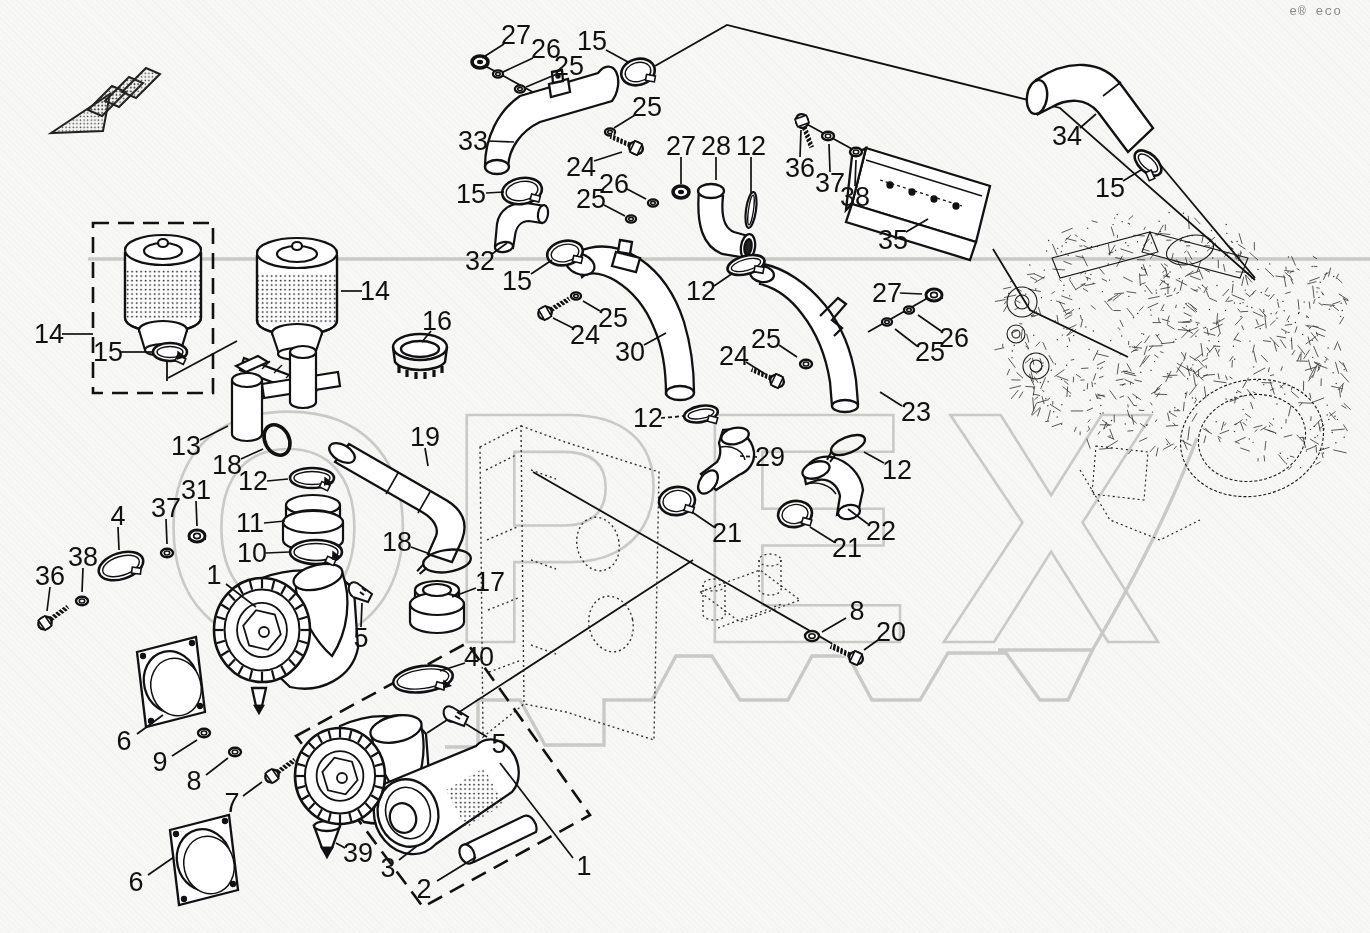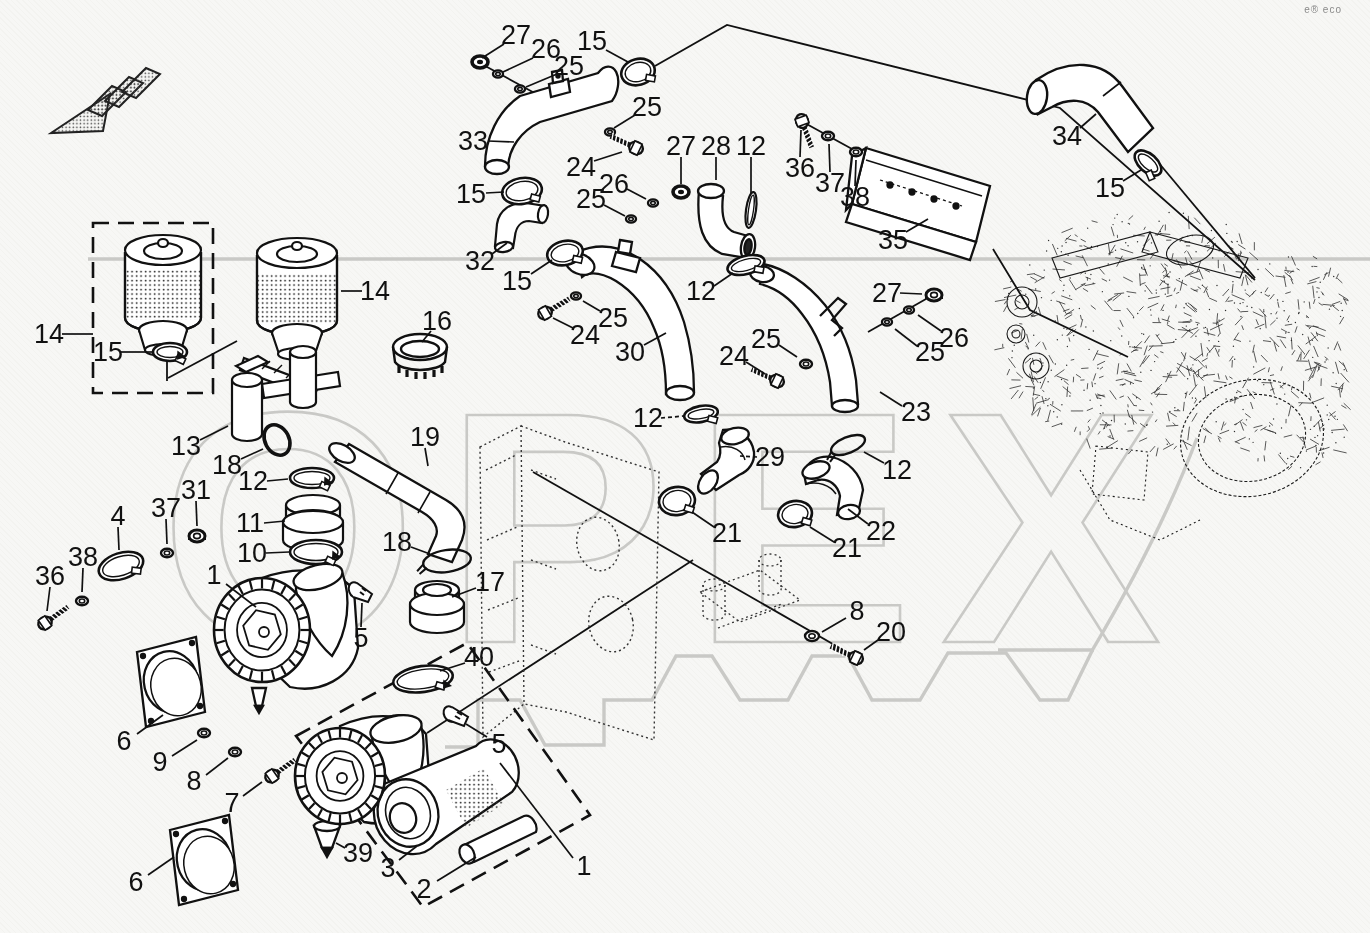--- a/index.html
+++ b/index.html
@@ -4,22 +4,22 @@
 <style>
   html,body{margin:0;padding:0;}
   body{
     width:1370px;height:933px;overflow:hidden;
     font-family:"Liberation Sans", sans-serif;
     background:repeating-linear-gradient(45deg,#f7f7f5 0 3px,#f3f3f0 3px 4px);
   }
   .stage{position:relative;width:1370px;height:933px;}
   svg{position:absolute;left:0;top:0;}
   .corner-mark{
-    position:absolute;top:4px;right:28px;font-size:10px;color:#8a8a8a;
-    letter-spacing:1px;font-family:Liberation Sans, sans-serif;
+    position:absolute;top:4px;right:28px;font-size:13px;color:#8a8a8a;
+    letter-spacing:1px;font-family:Liberation Mono, monospace;
   }
   text.part-label{
     font-family:"Liberation Sans", sans-serif;
     font-size:27px;fill:#111;
   }
   .wm-text{
     font-family:"Liberation Sans", sans-serif;
     font-weight:bold;font-size:330px;letter-spacing:28px;
     fill:none;stroke:#c9c9c6;stroke-width:2.6px;
   }

